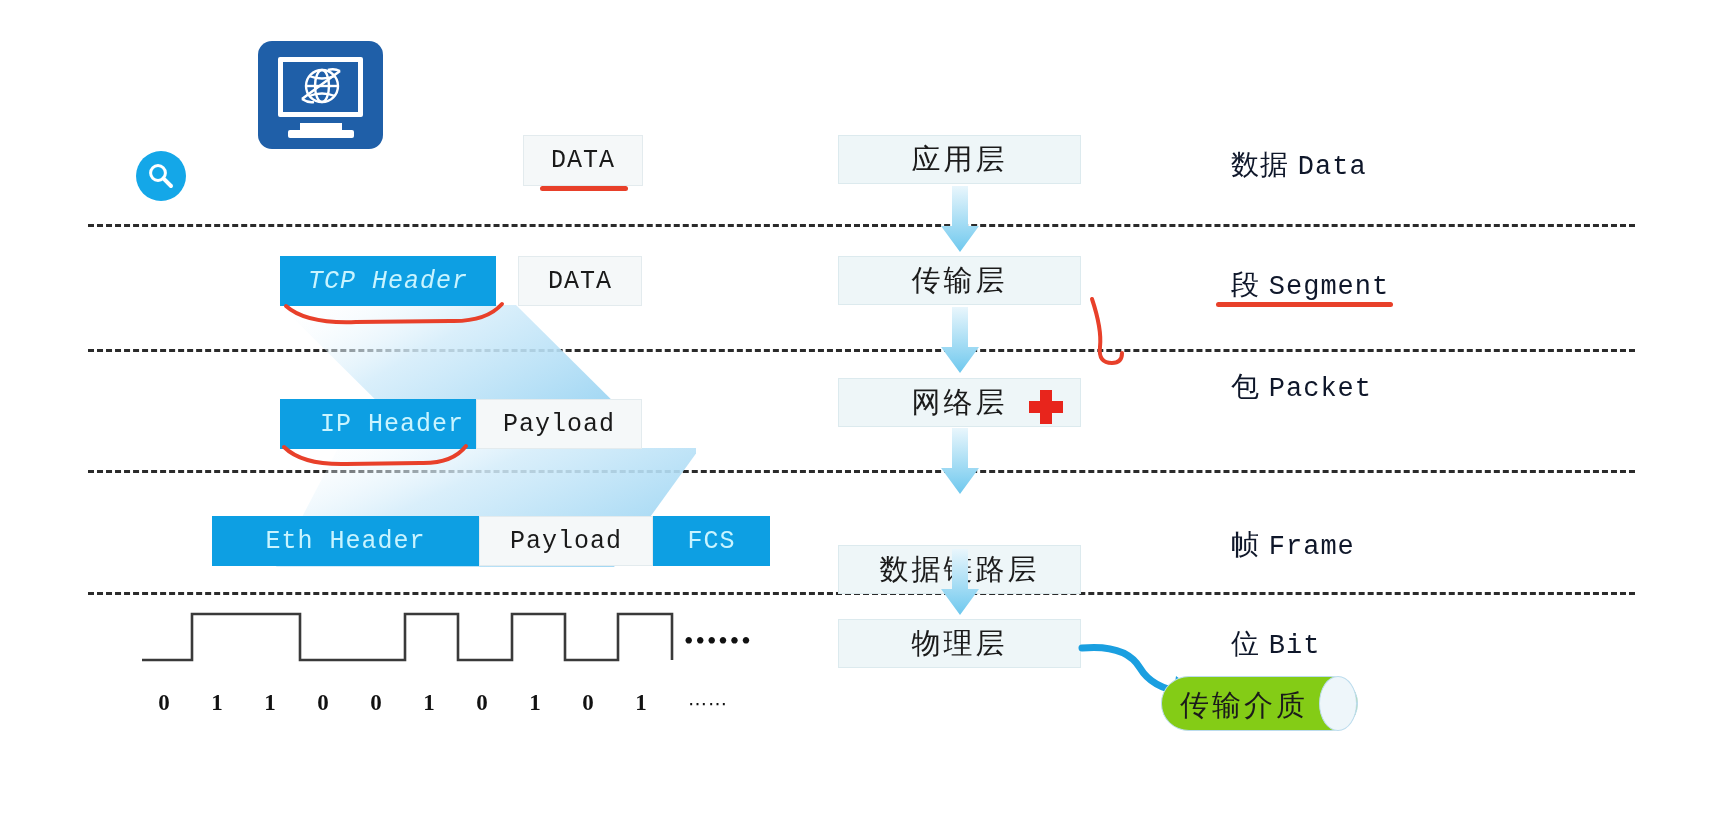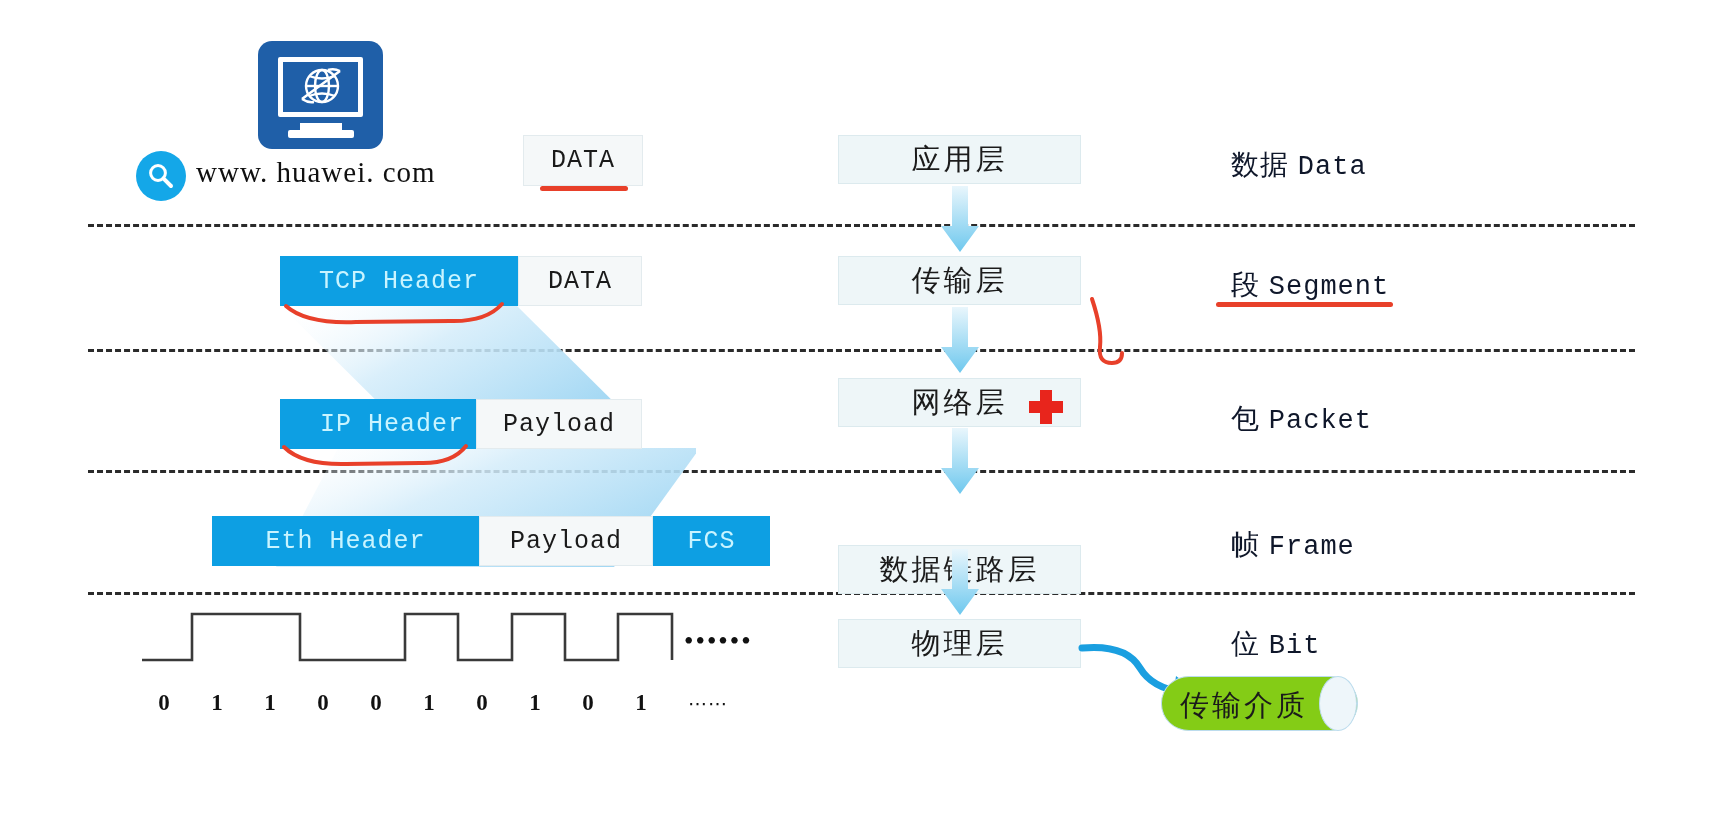--- a/index.html
+++ b/index.html
@@ -152,21 +152,20 @@
     <div class="host-stand"></div>
     <div class="host-base"></div>
   </div>
 
   <div class="search-badge">
     <svg width="28" height="28" viewBox="0 0 28 28">
       <circle cx="11" cy="11" r="7.4" fill="none" stroke="#ffffff" stroke-width="3"></circle>
       <line x1="16.4" y1="16.4" x2="24" y2="24" stroke="#ffffff" stroke-width="4" stroke-linecap="round"></line>
     </svg>
   </div>
-  <div class="site-url">www. huawei. com</div>
 
   <svg class="funnel" style="left:276px;top:300px;" width="400" height="130">
     <defs>
       <linearGradient id="fg1" x1="0" y1="0" x2="1" y2="0.6">
         <stop offset="0%" stop-color="#ffffff" stop-opacity="0"></stop>
         <stop offset="45%" stop-color="#d3ecfa" stop-opacity="0.85"></stop>
         <stop offset="100%" stop-color="#9fd6f3" stop-opacity="0.95"></stop>
       </linearGradient>
     </defs>
     <polygon points="4,5 240,5 366,130 130,130" fill="url(#fg1)"></polygon>
@@ -179,21 +178,21 @@
         <stop offset="45%" stop-color="#d3ecfa" stop-opacity="0.85"></stop>
         <stop offset="100%" stop-color="#9fd6f3" stop-opacity="0.95"></stop>
       </linearGradient>
     </defs>
     <polygon points="4,5 366,5 280,124 -58,124" fill="url(#fg2)" transform="translate(58,0)"></polygon>
   </svg>
 
   <div class="pdu light" style="left:523px;top:135px;width:120px;height:51px;">DATA</div>
   <div class="redline" style="left:540px;top:186px;width:88px;height:5px;"></div>
 
-  <div class="pdu blue" style="left:280px;top:256px;width:238px;height:50px;">TCP Header</div>
+  <div class="pdu blue" style="left:280px;top:256px;width:216px;height:50px;font-style:italic;">TCP Header</div>
   <div class="pdu light" style="left:518px;top:256px;width:124px;height:50px;">DATA</div>
   <svg style="position:absolute;left:280px;top:300px;" width="240" height="28">
     <path d="M6 6 Q26 24 76 22 L170 21 Q206 22 222 4" fill="none" stroke="#e8402a" stroke-width="4" stroke-linecap="round"></path>
   </svg>
 
   <div class="pdu blue" style="left:280px;top:399px;width:224px;height:50px;">IP Header</div>
   <div class="pdu light" style="left:476px;top:399px;width:166px;height:50px;">Payload</div>
   <svg style="position:absolute;left:280px;top:443px;" width="200" height="28">
     <path d="M4 4 Q22 22 66 21 L140 20 Q172 21 186 3" fill="none" stroke="#e8402a" stroke-width="4" stroke-linecap="round"></path>
   </svg>
@@ -264,21 +263,21 @@
     <span>数据</span>
     <span class="en">Data</span>
   </div>
 
   <div class="rlabel" style="top:266px;">
     <span>段</span>
     <span class="en">Segment</span>
   </div>
   <div class="redline" style="left:1216px;top:302px;width:177px;height:5px;"></div>
 
-  <div class="rlabel" style="top:400px;">
+  <div class="rlabel" style="top:368px;">
     <span>包</span>
     <span class="en">Packet</span>
   </div>
 
   <div class="rlabel" style="top:526px;">
     <span>帧</span>
     <span class="en">Frame</span>
   </div>
 
   <div class="rlabel" style="top:625px;">

